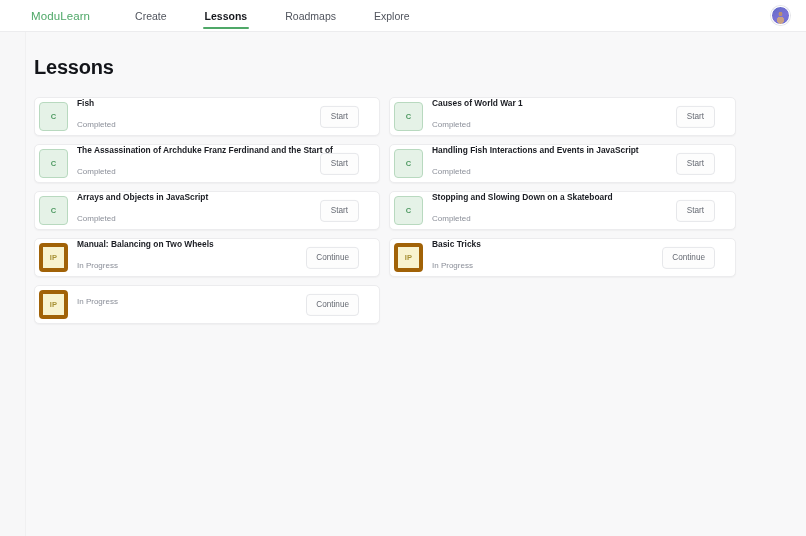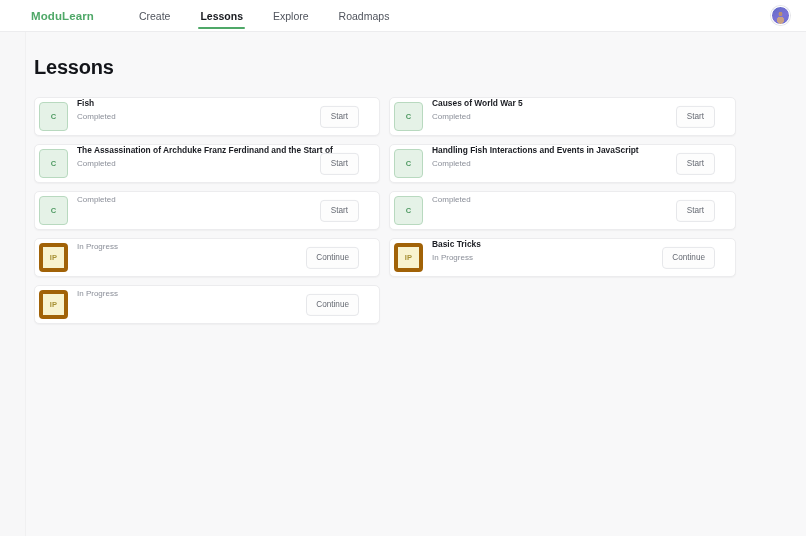--- a/index.html
+++ b/index.html
@@ -23,32 +23,32 @@
     height: 31px;
     background: #ffffff;
     display: flex;
     align-items: center;
     padding: 0 16px 0 31px;
     position: relative;
   }
 
   .brand {
     font-size: 11.5px;
-    font-weight: bold;
+    font-weight: normal;
     color: #4fa868;
     letter-spacing: .1px;
     margin-right: 30px;
     white-space: nowrap;
   }
 
   .navlinks {
     display: flex;
     align-items: stretch;
     height: 31px;
-    gap: 0;
+    gap: 8px;
   }
 
   .navlink {
     display: flex;
     align-items: center;
     position: relative;
     padding: 0 15px;
     font-size: 10.5px;
     color: #50545d;
     white-space: nowrap;
@@ -180,21 +180,21 @@
     color: #1b1d23;
     line-height: 1.25;
     white-space: nowrap;
     overflow: hidden;
   }
 
   .card-status {
     font-size: 8px;
     color: #8a8e98;
     line-height: 1.35;
-    margin-top: 3px;
+    margin-top: 11px;
     white-space: nowrap;
   }
 
   .card-action {
     position: absolute;
     right: 20px;
     top: 50%;
     transform: translateY(-50%);
     background: #fdfdfd;
     border: 1px solid #e6e7ea;
@@ -212,22 +212,22 @@
 </style>
 </head>
 <body>
 
 <div class="navbar">
   <div class="brand">ModuLearn</div>
 
   <nav class="navlinks" id="navlinks">
       <div class="navlink">Create</div>
       <div class="navlink active">Lessons</div>
+      <div class="navlink">Roadmaps</div>
       <div class="navlink">Explore</div>
-      <div class="navlink">Roadmaps</div>
     </nav>
 
   <div class="nav-spacer"></div>
 
   <div class="avatar" title="Account"></div>
 </div>
 
 <div class="page">
   <div class="content-rail">
 
@@ -238,21 +238,21 @@
           <div class="badge completed">C</div>
           <div class="card-body">
             <div class="card-title">Fish</div>
             <div class="card-status">Completed</div>
           </div>
           <button class="card-action">Start</button>
         </div>
         <div class="card">
           <div class="badge completed">C</div>
           <div class="card-body">
-            <div class="card-title">Causes of World War 5</div>
+            <div class="card-title">Causes of World War 1</div>
             <div class="card-status">Completed</div>
           </div>
           <button class="card-action">Start</button>
         </div>
         <div class="card">
           <div class="badge completed">C</div>
           <div class="card-body">
             <div class="card-title">The Assassination of Archduke Franz Ferdinand and the Start of</div>
             <div class="card-status">Completed</div>
           </div>
@@ -262,34 +262,37 @@
           <div class="badge completed">C</div>
           <div class="card-body">
             <div class="card-title">Handling Fish Interactions and Events in JavaScript</div>
             <div class="card-status">Completed</div>
           </div>
           <button class="card-action">Start</button>
         </div>
         <div class="card">
           <div class="badge completed">C</div>
           <div class="card-body">
-            <div class="card-status">Completed</div>
-          </div>
-          <button class="card-action">Start</button>
-        </div>
-        <div class="card">
-          <div class="badge completed">C</div>
-          <div class="card-body">
+            <div class="card-title">Arrays and Objects in JavaScript</div>
+            <div class="card-status">Completed</div>
+          </div>
+          <button class="card-action">Start</button>
+        </div>
+        <div class="card">
+          <div class="badge completed">C</div>
+          <div class="card-body">
+            <div class="card-title">Stopping and Slowing Down on a Skateboard</div>
             <div class="card-status">Completed</div>
           </div>
           <button class="card-action">Start</button>
         </div>
         <div class="card">
           <div class="badge inprogress">IP</div>
           <div class="card-body">
+            <div class="card-title">Manual: Balancing on Two Wheels</div>
             <div class="card-status">In Progress</div>
           </div>
           <button class="card-action wide">Continue</button>
         </div>
         <div class="card">
           <div class="badge inprogress">IP</div>
           <div class="card-body">
             <div class="card-title">Basic Tricks</div>
             <div class="card-status">In Progress</div>
           </div>

